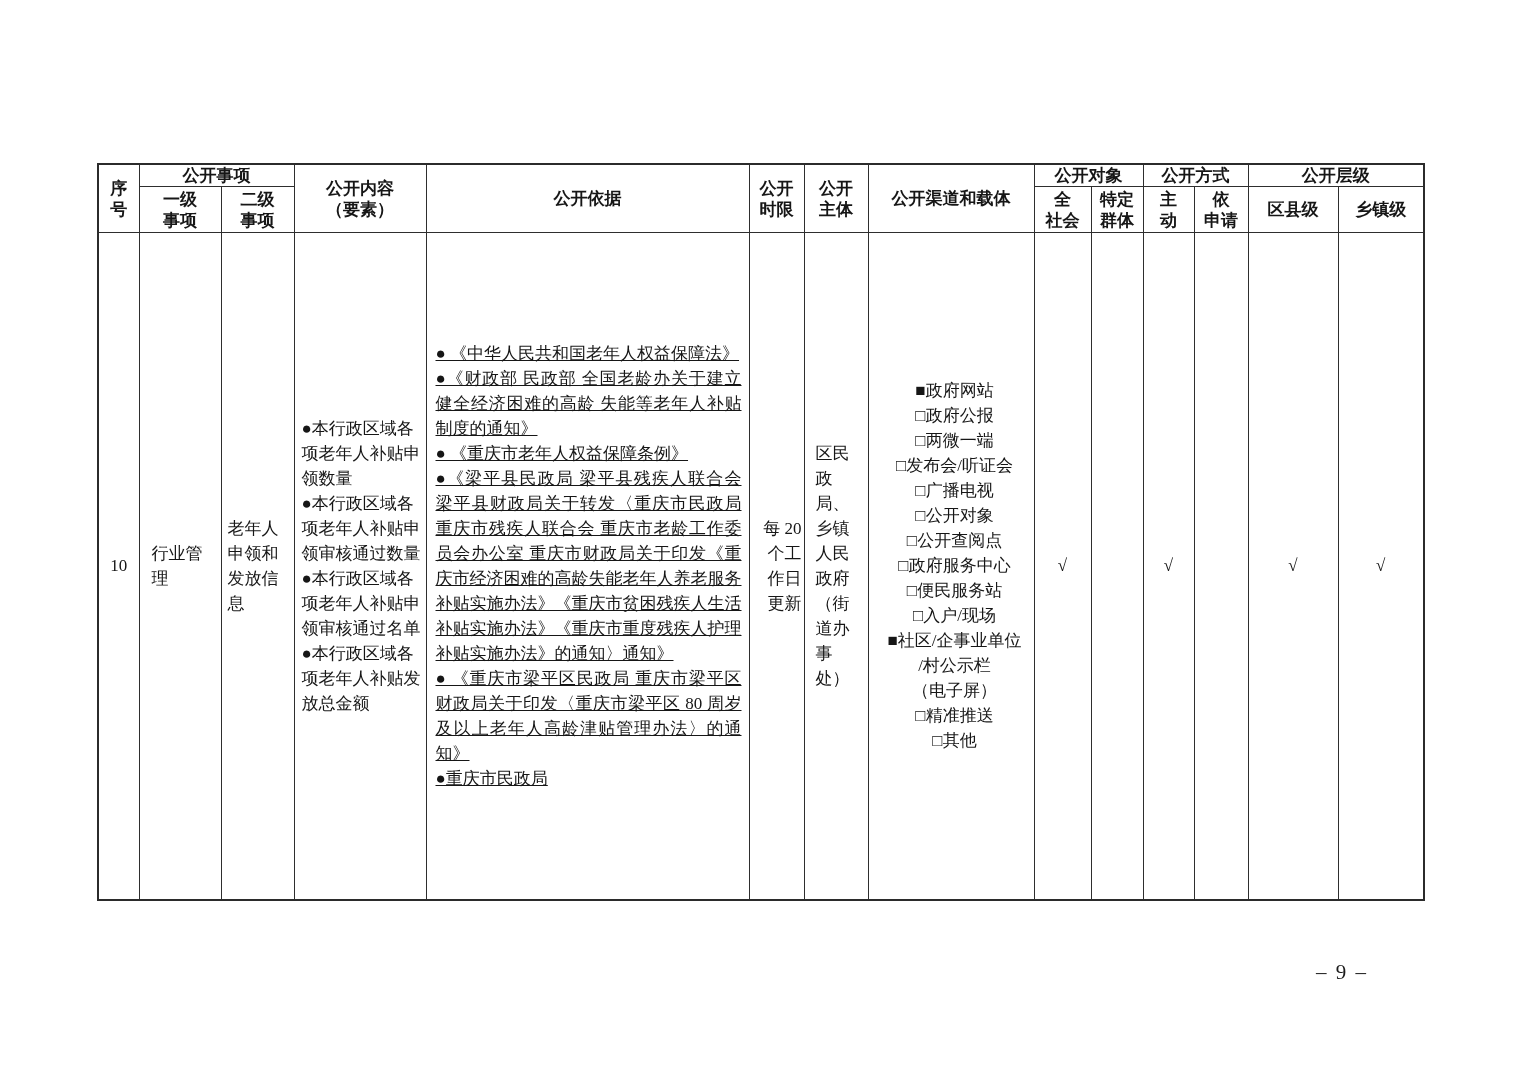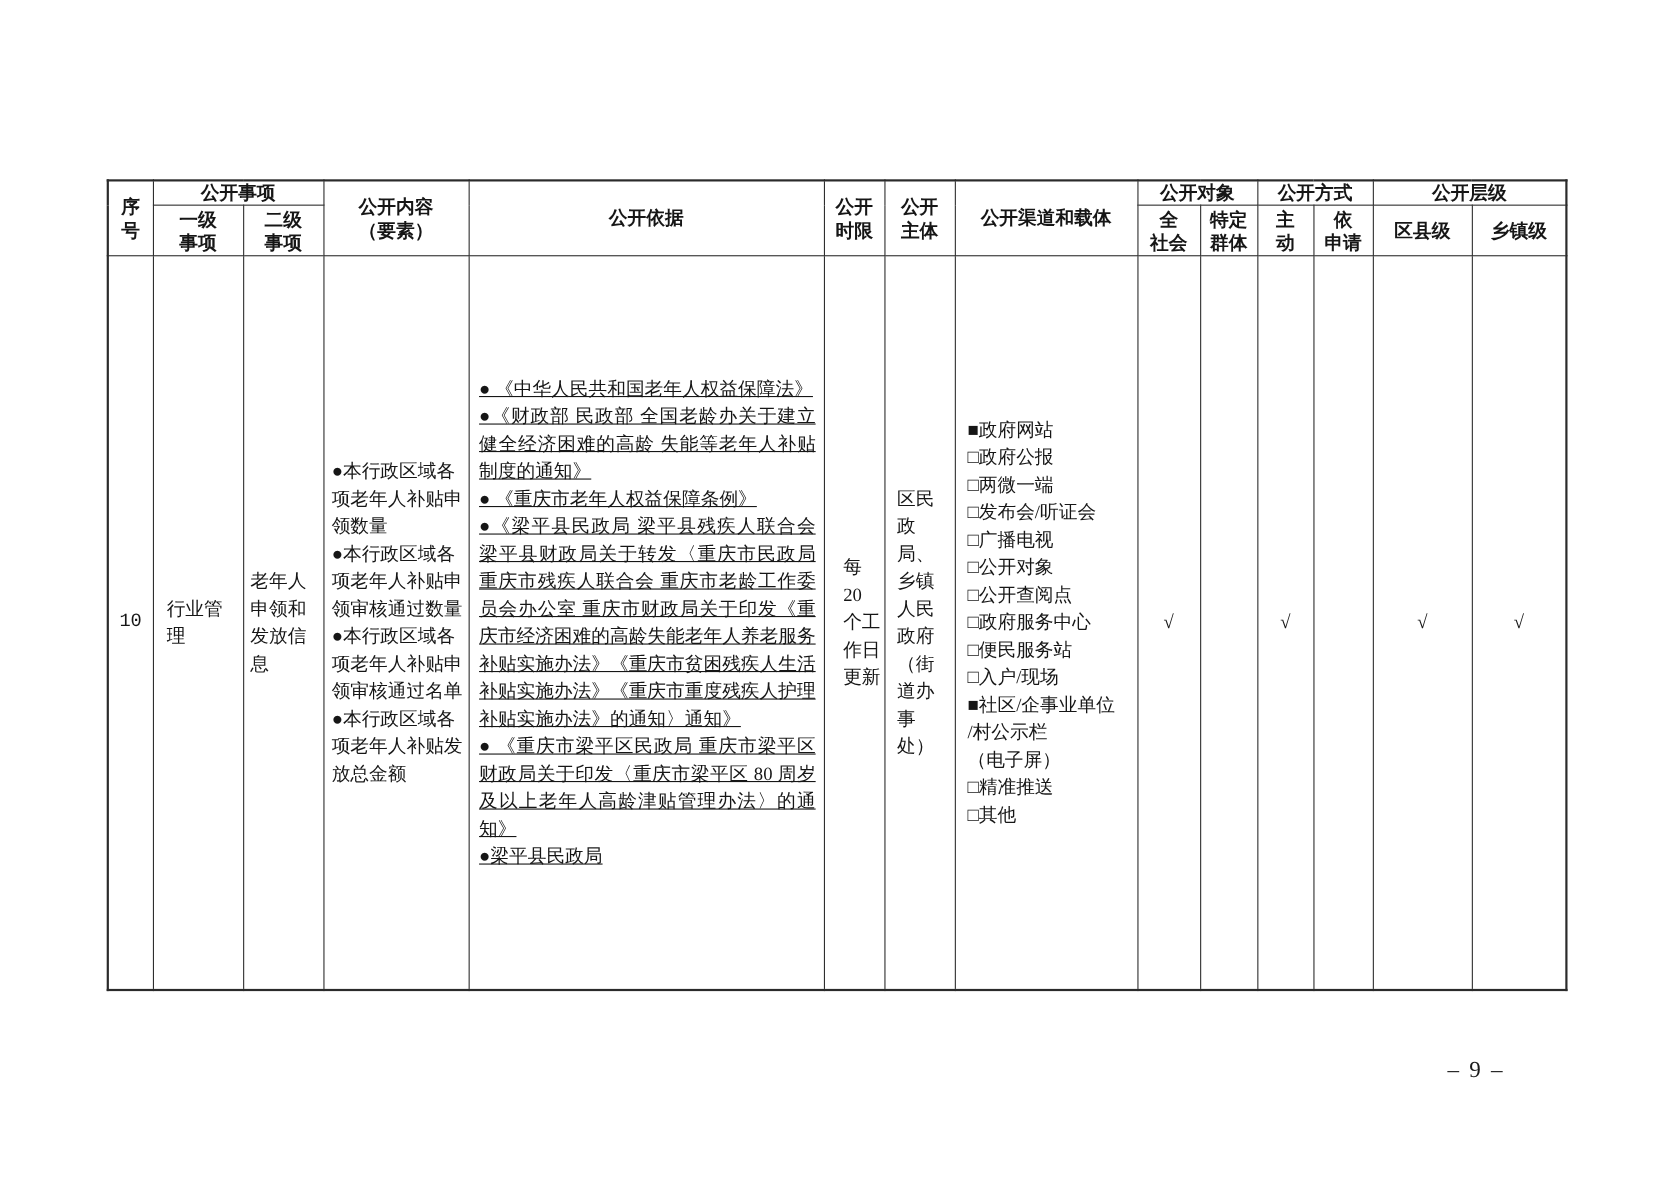--- a/index.html
+++ b/index.html
@@ -35,28 +35,28 @@
     padding: 0 1px;
   }
   tr.hdr-row-1 { height: 22px; }
   tr.hdr-row-2 { height: 46px; }
   tr.body-row  { height: 667px; }
   .doc-table td {
     vertical-align: middle;
     font-size: 17px;
     line-height: 25px;
   }
-  .cell-no      { text-align: center; font-family: Liberation Mono, monospace; }
+  .cell-no      { text-align: center; }
   .cell-level1  { padding: 0 15px 0 12px; text-align: left; }
   .cell-level2  { padding: 0 5px 0 6px; text-align: left; }
   .cell-content { padding: 0 5px 0 7px; line-height: 23.5px; text-align: left; }
   .cell-basis   { padding: 0 7px 0 9px; font-size: 16px; line-height: 22px; text-align: justify; text-decoration: underline; }
-  .cell-time    { padding: 0 2px 0 17px; white-space: pre-line; text-align: left; }
+  .cell-time    { padding: 0 2px 0 6px; white-space: pre-line; text-align: right; }
   .cell-subject { padding: 0 4px 0 11px; white-space: pre-line; text-align: left; margin-top: 20px; }
-  .cell-channels{ padding: 0 4px 0 11px; line-height: 23px; text-align: left; }
+  .cell-channels{ padding: 0 4px 0 11px; line-height: 23px; text-align: center; }
   .cell-mark    { text-align: center; font-size: 16px; }
   .bullet-item, .chan-item { white-space: pre-line; }
   .page-number {
     position: absolute;
     left: 1316px; top: 960px;
     font-size: 21px;
     letter-spacing: 2px;
     color: #1c1c1c;
     font-family: "Liberation Serif", "DejaVu Serif", serif;
   }
@@ -126,21 +126,21 @@
             <div class="bullet-item">●本行政区域各项老年人补贴发放总金额</div>
           </div>
     </td>
     <td class="cell-basis">
       <div>
             <div class="bullet-item">● 《中华人民共和国老年人权益保障法》</div>
             <div class="bullet-item">●《财政部 民政部 全国老龄办关于建立健全经济困难的高龄 失能等老年人补贴制度的通知》</div>
             <div class="bullet-item">● 《重庆市老年人权益保障条例》</div>
             <div class="bullet-item">●《梁平县民政局 梁平县残疾人联合会 梁平县财政局关于转发〈重庆市民政局 重庆市残疾人联合会 重庆市老龄工作委员会办公室 重庆市财政局关于印发《重庆市经济困难的高龄失能老年人养老服务补贴实施办法》《重庆市贫困残疾人生活补贴实施办法》《重庆市重度残疾人护理补贴实施办法》的通知〉通知》</div>
             <div class="bullet-item">● 《重庆市梁平区民政局 重庆市梁平区财政局关于印发〈重庆市梁平区 80 周岁及以上老年人高龄津贴管理办法〉的通知》</div>
-            <div class="bullet-item">●梁平县民政局</div>
+            <div class="bullet-item">●重庆市民政局</div>
           </div>
     </td>
     <td class="cell-time">每 20
 个工
 作日
 更新</td>
     <td class="cell-subject">区民
 政局、
 乡镇
 人民

